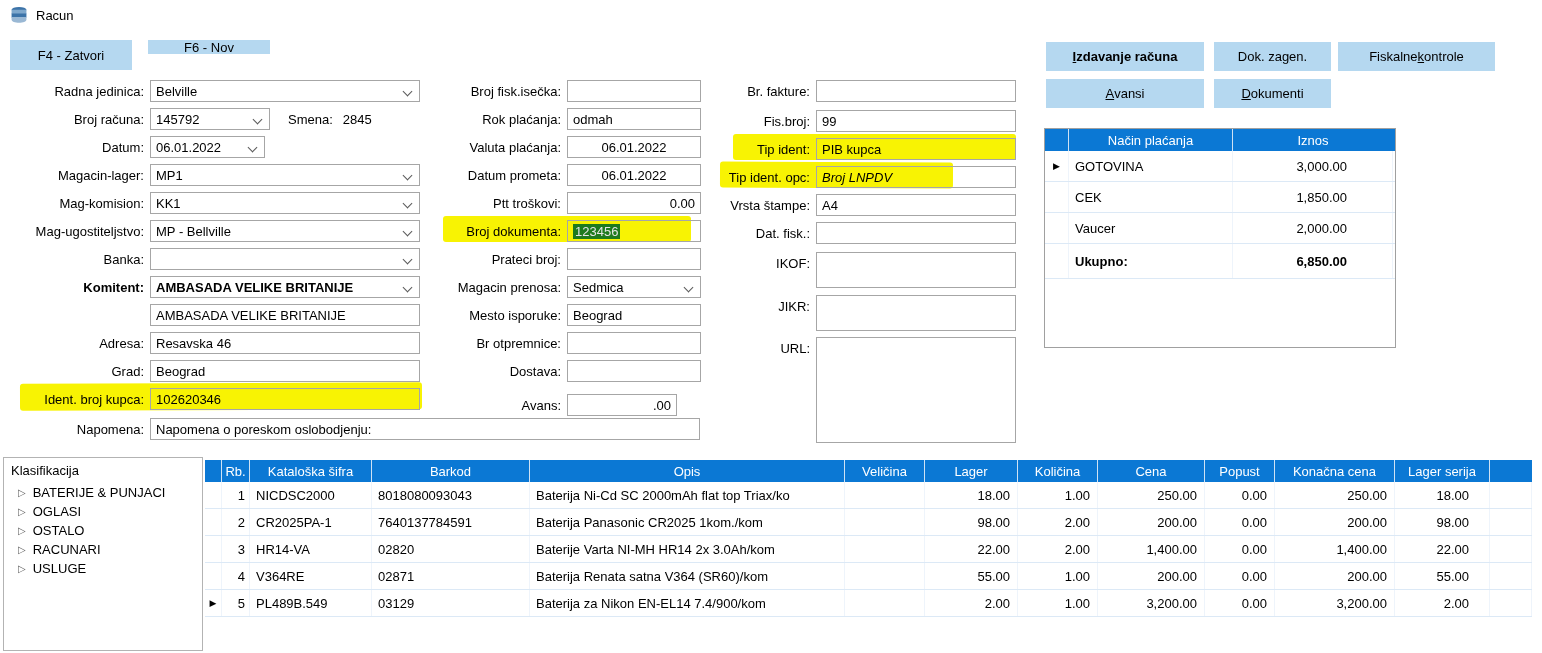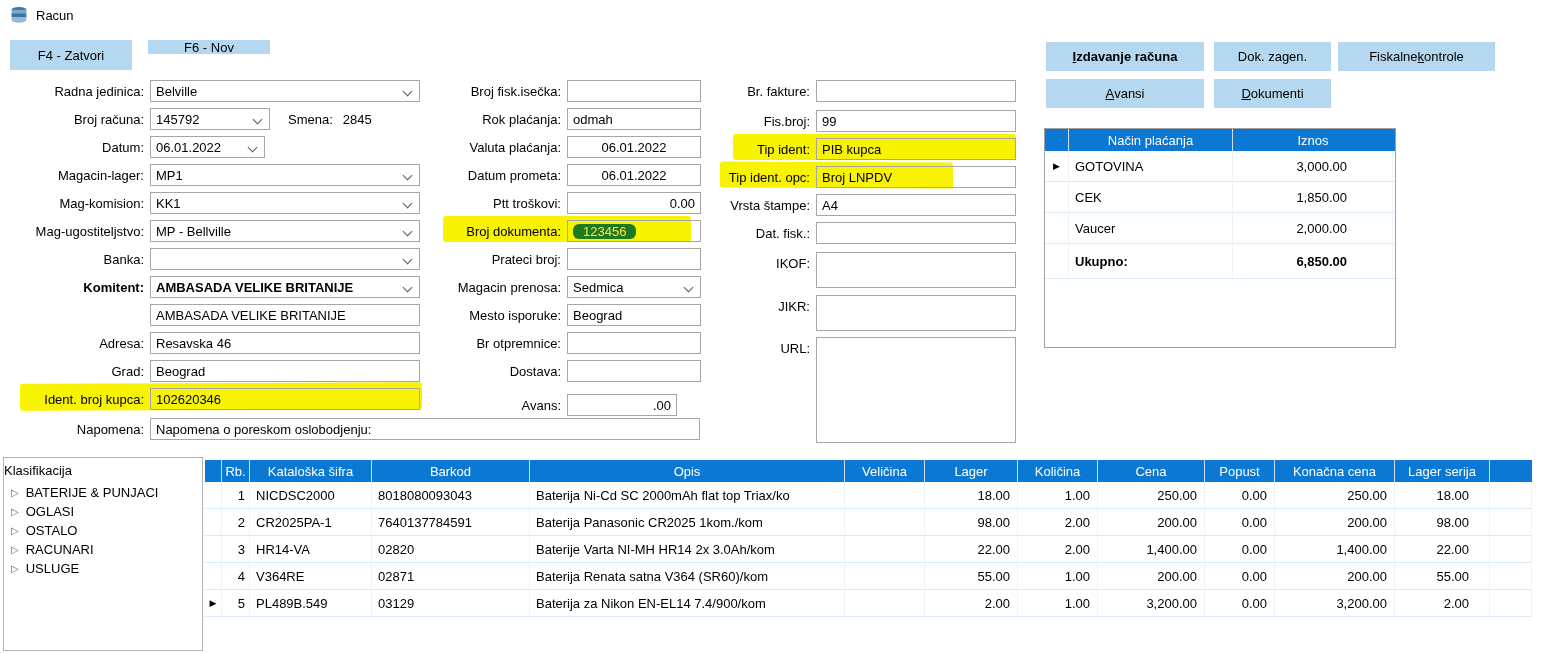--- a/index.html
+++ b/index.html
@@ -25,21 +25,21 @@
   .row.tall .lbl{padding-top:4px;}
   .inp{position:relative;border:1px solid #a6a6a6;background:#fff;height:22px;display:flex;
        align-items:center;padding:0 5px;box-sizing:border-box;flex:none;overflow:hidden;white-space:nowrap;}
   .inp.noBg{background:transparent;}
   .inp.center{justify-content:center;}
   .inp.right{justify-content:flex-end;}
   .inp.area{height:auto;align-items:flex-start;padding-top:3px;}
   .combo{padding-right:22px;}
   .chev{position:absolute;right:8px;top:7px;width:6px;height:6px;border-right:1.5px solid #5a5a5a;
         border-bottom:1.5px solid #5a5a5a;transform:rotate(45deg);}
-  .sel-green{background:#1e7a1e;color:#fde047;padding:0 10px;border-radius:6px;}
+  .sel-green{background:#1e7a1e;color:#e5e5e5;padding:0 2px;}
   .inline-txt{white-space:nowrap;}
 
   
   .ghead{display:flex;background:#0b78d4;color:#fff;height:22px;align-items:stretch;}
   .hc{display:flex;align-items:center;justify-content:center;border-right:1px solid #cfe2f4;
       box-sizing:border-box;flex:none;overflow:hidden;white-space:nowrap;}
   .hc:last-child{border-right:none;}
   .grow{display:flex;height:26px;align-items:stretch;border-bottom:1px solid #dce9f6;background:#fff;}
   .bc{display:flex;align-items:center;box-sizing:border-box;flex:none;border-right:1px solid #eef4fb;
       overflow:hidden;white-space:nowrap;}
@@ -52,21 +52,21 @@
   .pay-panel{position:absolute;left:1044px;top:128px;width:352px;height:220px;border:1px solid #a0a0a0;
              background:#fff;box-sizing:border-box;z-index:1;}
   .pay-panel .grow{height:30px;}
   .pay-panel .grow.total{height:34px;}
 
   
   .items{position:absolute;left:205px;top:460px;width:1327px;z-index:1;}
 
   
   .tree{position:absolute;left:3px;top:457px;width:200px;height:194px;border:1px solid #b3b3b3;
-        box-sizing:border-box;padding:5px 0 0 0;z-index:1;background:#fff;}
+        box-sizing:border-box;padding:5px 0 0 7px;z-index:1;background:#fff;}
   .tree-title{margin-bottom:5px;}
   .tree-item{display:flex;align-items:center;height:19px;gap:7px;padding-left:7px;}
   .tri{color:#666;font-size:10px;line-height:1;}
 </style>
 </head>
 <body>
 
 <div class="canvas">
 
   <div class="hl" style="left:20px;top:383px;width:402px;height:27px;transform:rotate(-0.2deg);"></div>
@@ -290,21 +290,21 @@
     </div>
   </div>
   <div class="row" style="left:630px;top:138px;">
     <span class="lbl" style="width:186px;">Tip ident:</span>
     <div class="inp noBg" style="width:200px;">
       <span>PIB kupca</span>
     </div>
   </div>
   <div class="row" style="left:630px;top:166px;">
     <span class="lbl" style="width:186px;">Tip ident. opc:</span>
-    <div class="inp noBg" style="width:200px;">
+    <div class="inp noBg" style="width:200px;font-style:italic;">
       <span>Broj LNPDV</span>
     </div>
   </div>
   <div class="row" style="left:630px;top:194px;">
     <span class="lbl" style="width:186px;">Vrsta štampe:</span>
     <div class="inp" style="width:200px;">
       <span>A4</span>
     </div>
   </div>
   <div class="row" style="left:630px;top:222px;">

